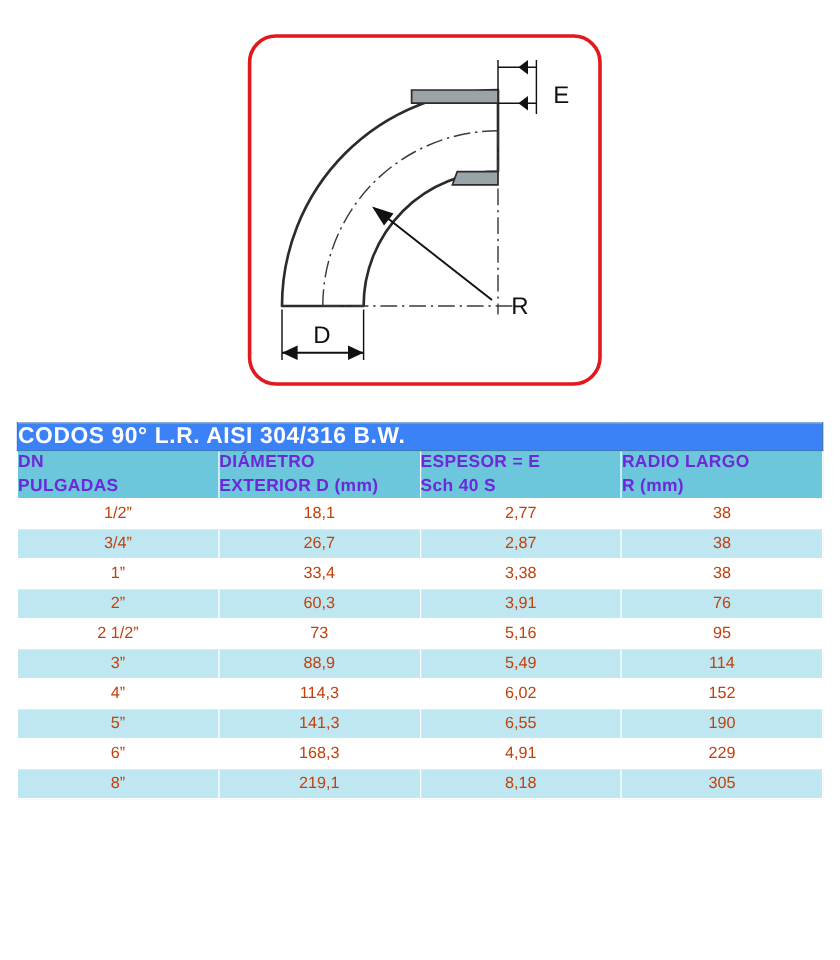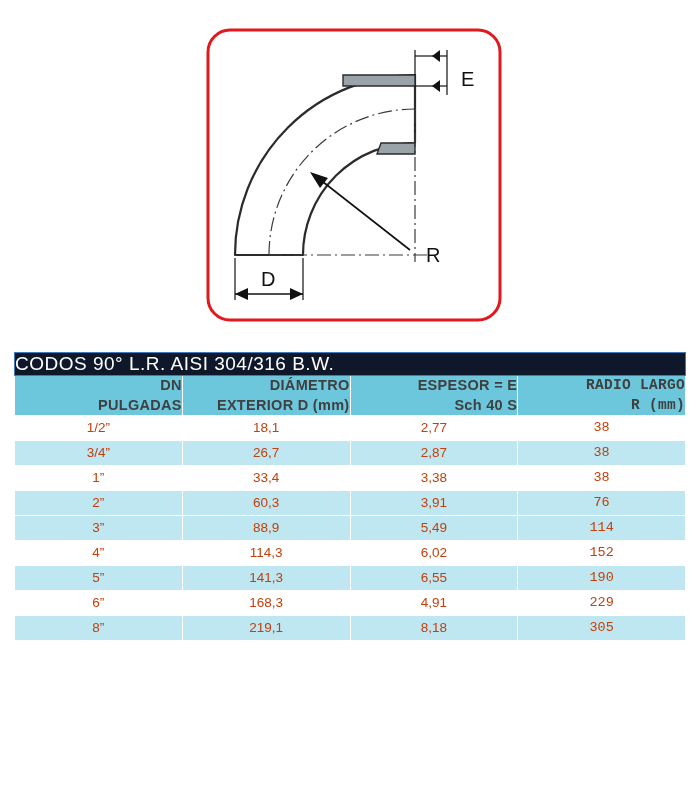--- a/index.html
+++ b/index.html
@@ -37,62 +37,61 @@
   table.spec {
     border-collapse: collapse;
     width: 672px;
     table-layout: fixed;
   }
   table.spec td, table.spec th {
     padding: 0;
     margin: 0;
   }
   .title-row td {
-    background: #0f172a;
+    background: #3b82f6;
     color: #ffffff;
     font-size: 19px;
-    font-weight: normal;
+    font-weight: bold;
     letter-spacing: 0.5px;
     padding: 7px 0 8px 18px;
     text-align: left;
     border: 1px solid #3f7ab9;
   }
   .head-row td {
     background: #6cc7dd;
-    color: #404040;
+    color: #6d28d9;
     font-weight: bold;
     font-size: 14.5px;
-    text-align: right;
+    text-align: left;
     line-height: 1.35;
     padding: 5px 2px 6px 2px;
     border: 1px solid #ffffff;
     letter-spacing: 0.3px;
   }
   .head-row td .l2 {
     display: block;
-    margin-left: 11px;
   }
   tr.data td {
     text-align: center;
     font-size: 13.5px;
     color: #c2410c;
     padding: 4px 2px 5px 2px;
     border: 1px solid #ffffff;
   }
   tr.data.odd td {
     background: #ffffff;
   }
   tr.data.even td {
     background: #bfe7f2;
     text-align: center;
   }
   .col-dn   { width: 168px; }
   .col-od   { width: 200px; }
   .col-esp  { width: 152px; }
-  .col-rad  { width: 152px; font-family: Liberation Mono, monospace; }
+  .col-rad  { width: 152px; }
 </style>
 </head>
 <body>
 
 <div id="diagram-area">
   <svg id="diagram-svg" width="700" height="340" viewBox="0 0 700 340">
 
     <rect x="208" y="30" width="292" height="290" rx="22" ry="22" fill="#ffffff" stroke="#e1191c" stroke-width="3"></rect>
 
     <path d="M 235 255
@@ -177,20 +176,26 @@
           <td class="col-od">33,4</td>
           <td class="col-esp">3,38</td>
           <td class="col-rad">38</td>
         </tr>
         <tr class="data even">
           <td class="col-dn">2”</td>
           <td class="col-od">60,3</td>
           <td class="col-esp">3,91</td>
           <td class="col-rad">76</td>
         </tr>
+        <tr class="data odd">
+          <td class="col-dn">2 1/2”</td>
+          <td class="col-od">73</td>
+          <td class="col-esp">5,16</td>
+          <td class="col-rad">95</td>
+        </tr>
         <tr class="data even">
           <td class="col-dn">3”</td>
           <td class="col-od">88,9</td>
           <td class="col-esp">5,49</td>
           <td class="col-rad">114</td>
         </tr>
         <tr class="data odd">
           <td class="col-dn">4”</td>
           <td class="col-od">114,3</td>
           <td class="col-esp">6,02</td>

